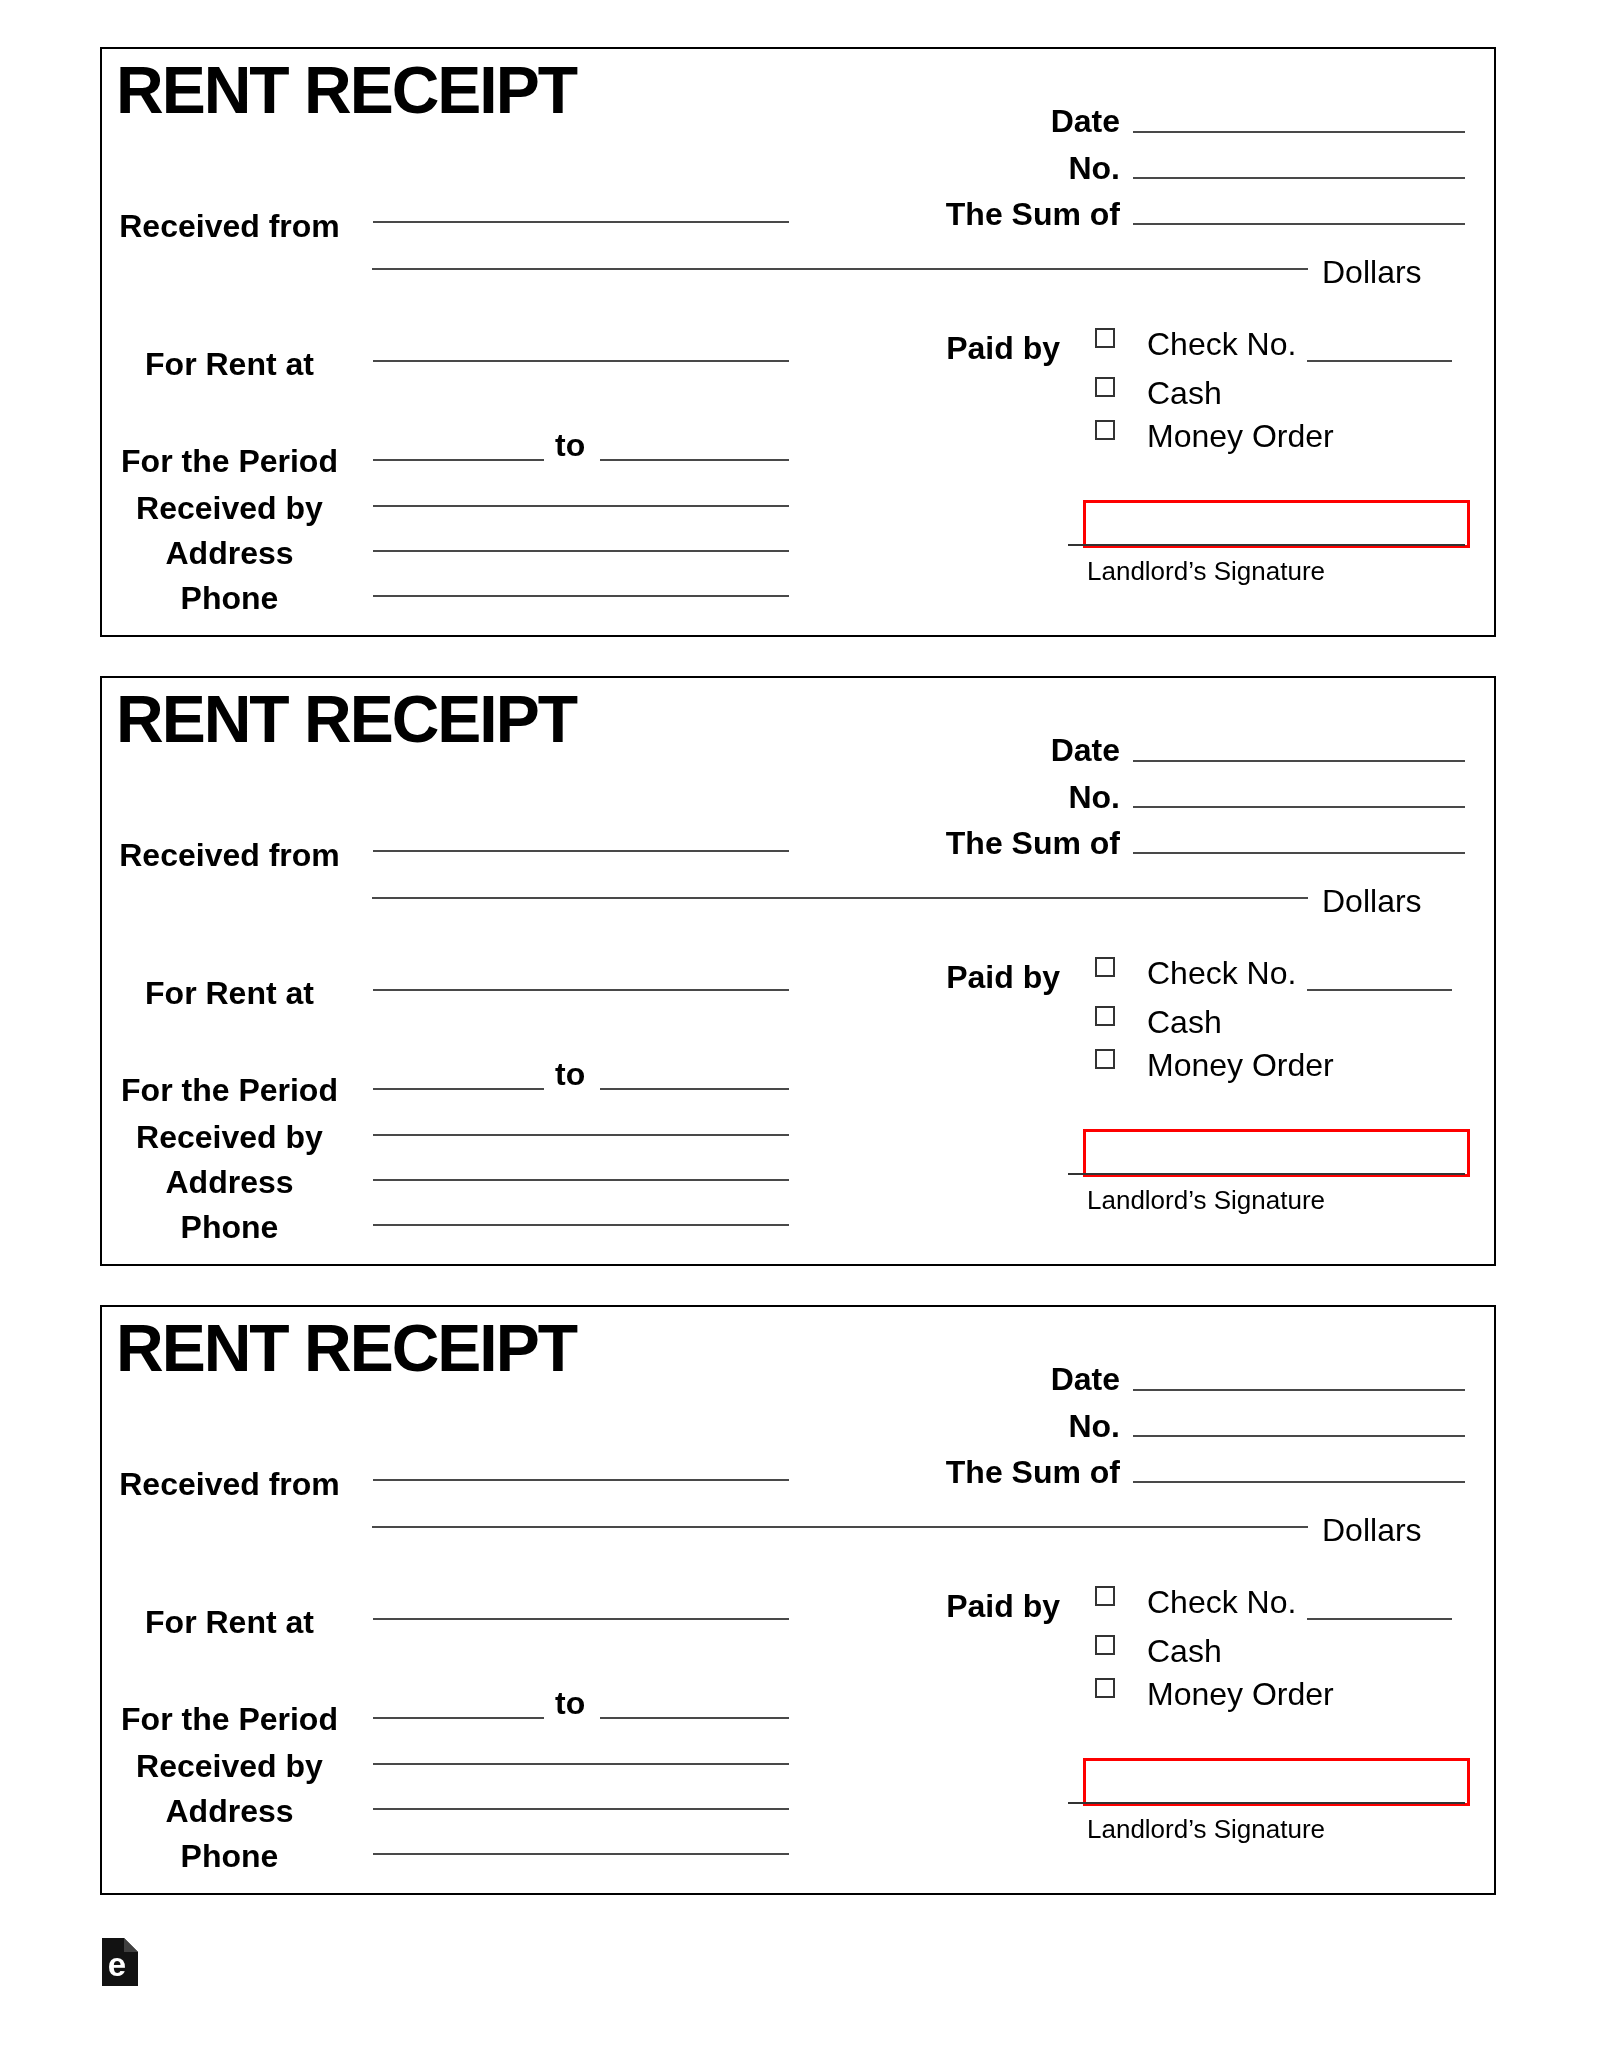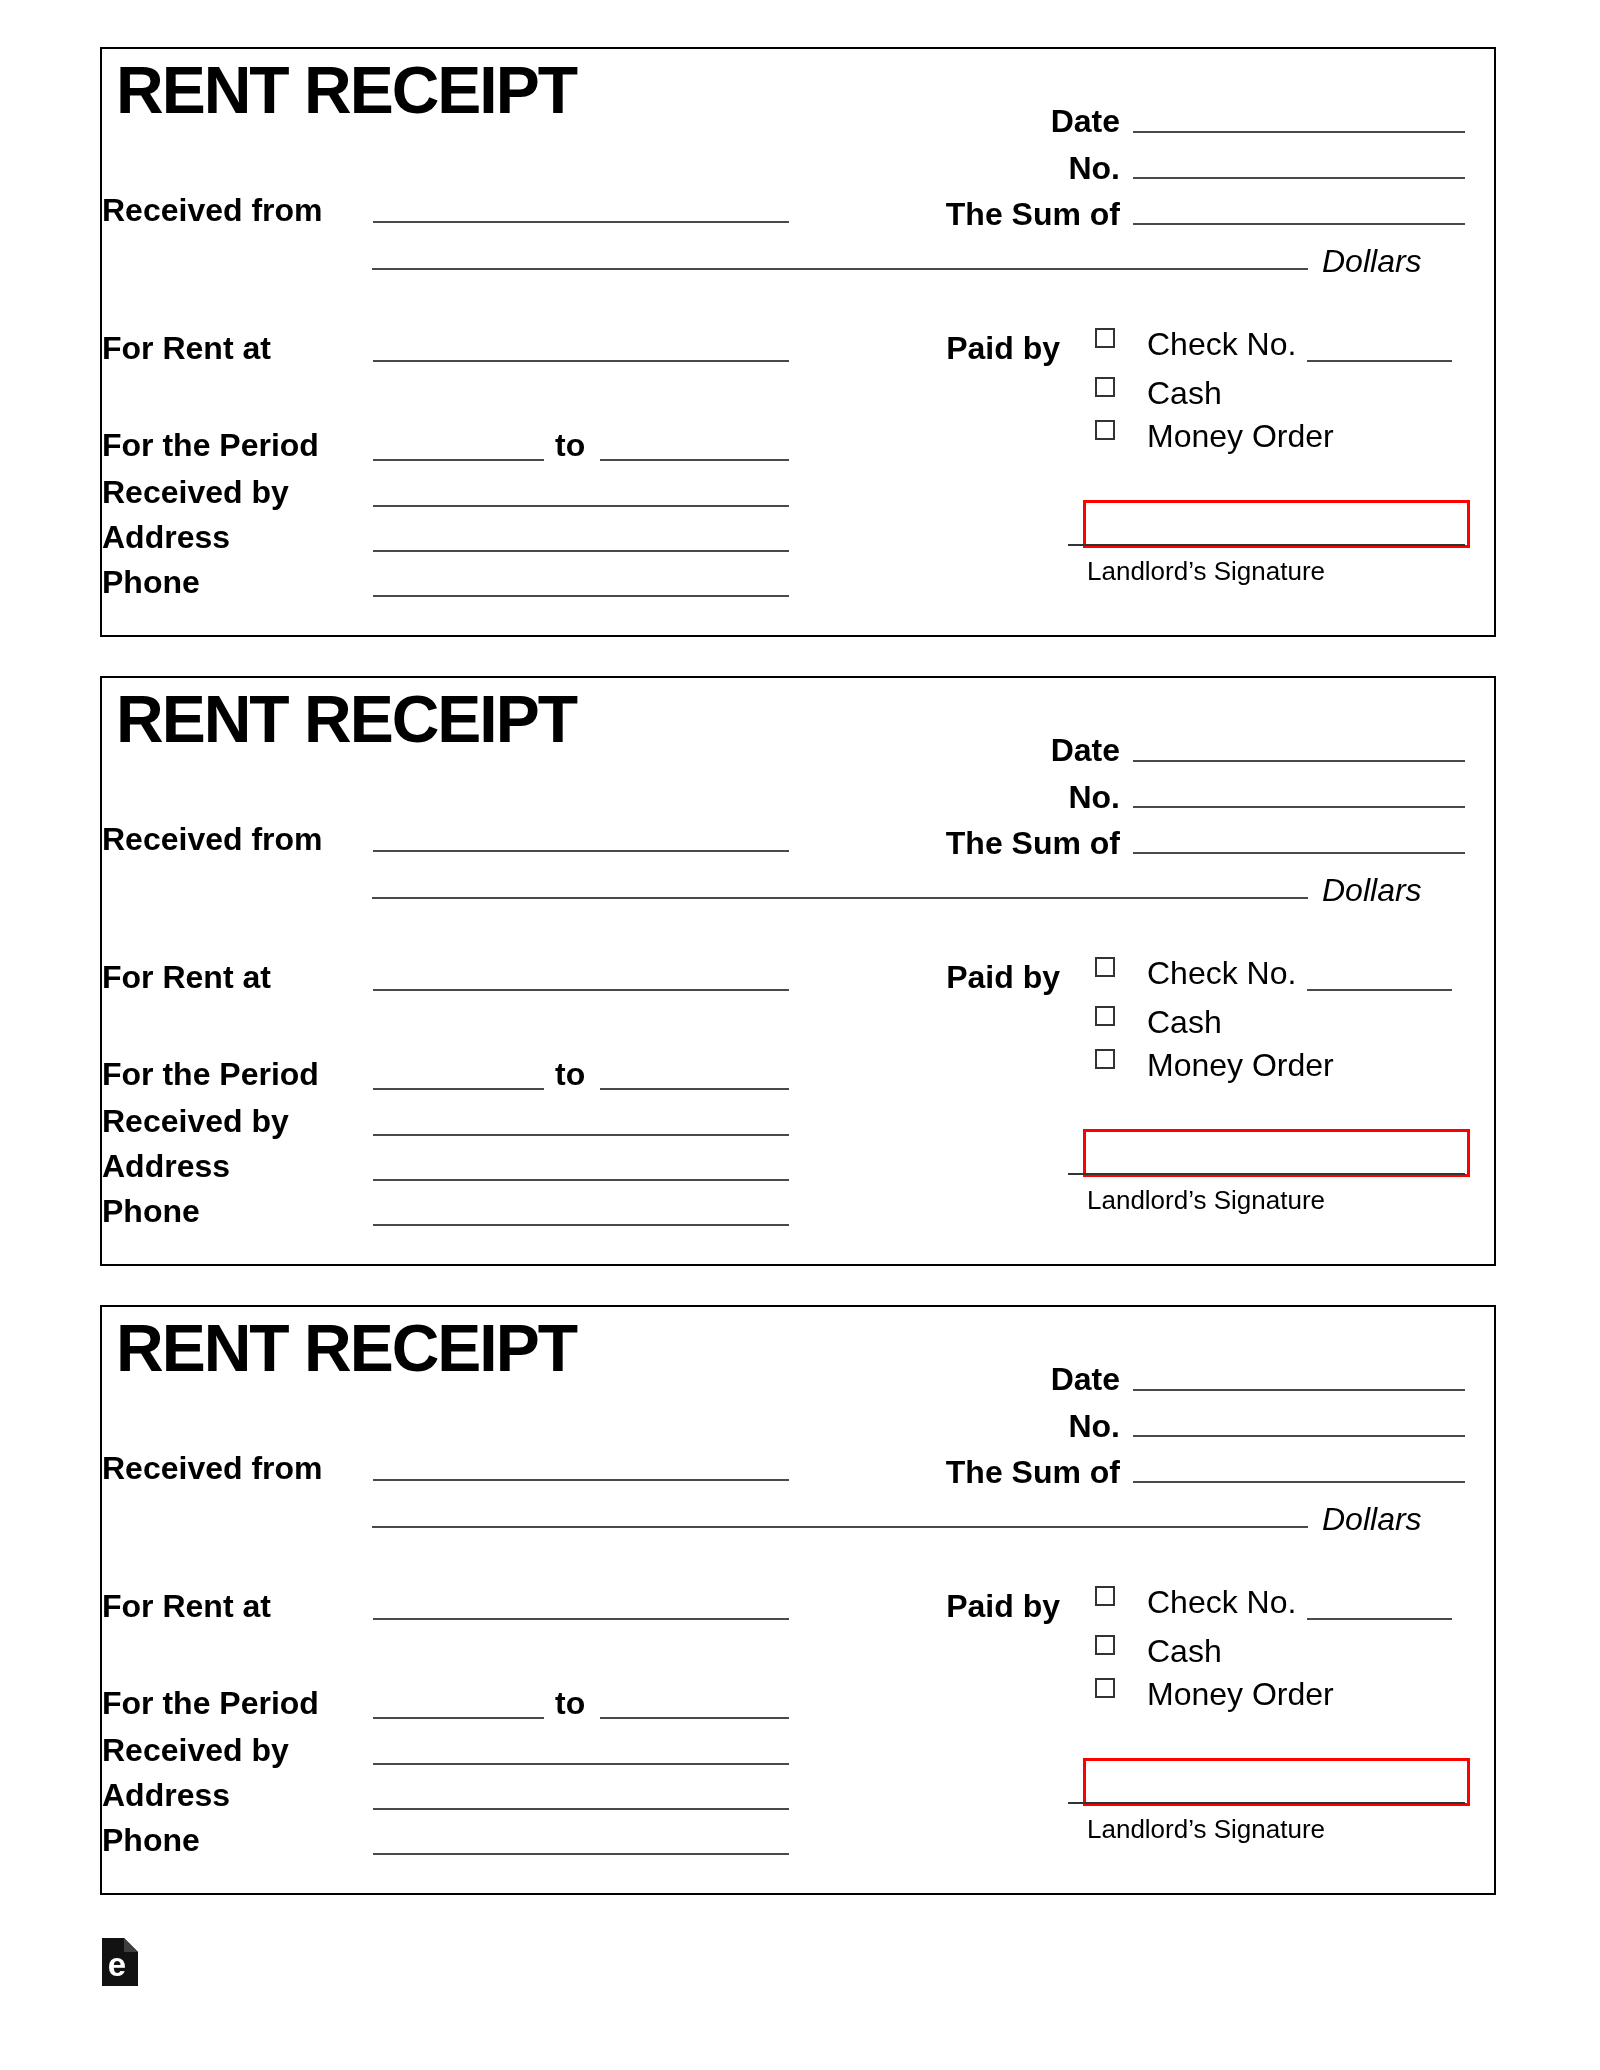--- a/index.html
+++ b/index.html
@@ -15,37 +15,37 @@
   #receipts .receipt:nth-child(1){top:47px;}
   #receipts .receipt:nth-child(2){top:676px;}
   #receipts .receipt:nth-child(3){top:1305px;}
 
   .title{
     position:absolute;left:14px;top:8px;
     font-size:66px;font-weight:bold;letter-spacing:-2px;line-height:1;white-space:nowrap;
   }
   .t{position:absolute;font-size:32px;line-height:1.15;white-space:nowrap;}
   .b{font-weight:bold;}
-  .lblL{left:0;width:255px;text-align:left;}
+  .lblL{left:0;width:255px;text-align:center;margin-top:16px;}
   .lblR{left:700px;width:318px;text-align:right;}
   .ln{position:absolute;height:2px;background:#494949;font-size:24px;line-height:0;}
   .lnR{left:1031px;width:332px;}
   .lnL{left:271px;width:416px;}
   .cb{
     position:absolute;left:993px;width:20px;height:20px;
     border:2px solid #333;box-sizing:border-box;background:#fff;
   }
   .opt{left:1045px;font-weight:normal;}
   .sigbox{
     position:absolute;left:981px;top:451px;width:387px;height:48px;
     border:3px solid #fe0000;box-sizing:border-box;background:transparent;
   }
   .sigline{left:966px;top:495px;width:397px;background:#333;}
   .siglabel{left:985px;top:508px;font-size:26px;}
-  .dollars{left:1220px;top:194px;font-weight:normal;font-style:italic;}
+  .dollars{left:1220px;top:205px;font-weight:normal;}
 
   .logo{
     position:absolute;left:102px;top:1938px;width:36px;height:48px;background:#121212;
     clip-path:polygon(0 0,22px 0,36px 14px,36px 100%,0 100%);
     display:flex;align-items:center;justify-content:center;
   }
   .logo .e{
     color:#fff;font-weight:bold;font-size:33px;line-height:1;
     transform:translate(-3px,2px);
   }

